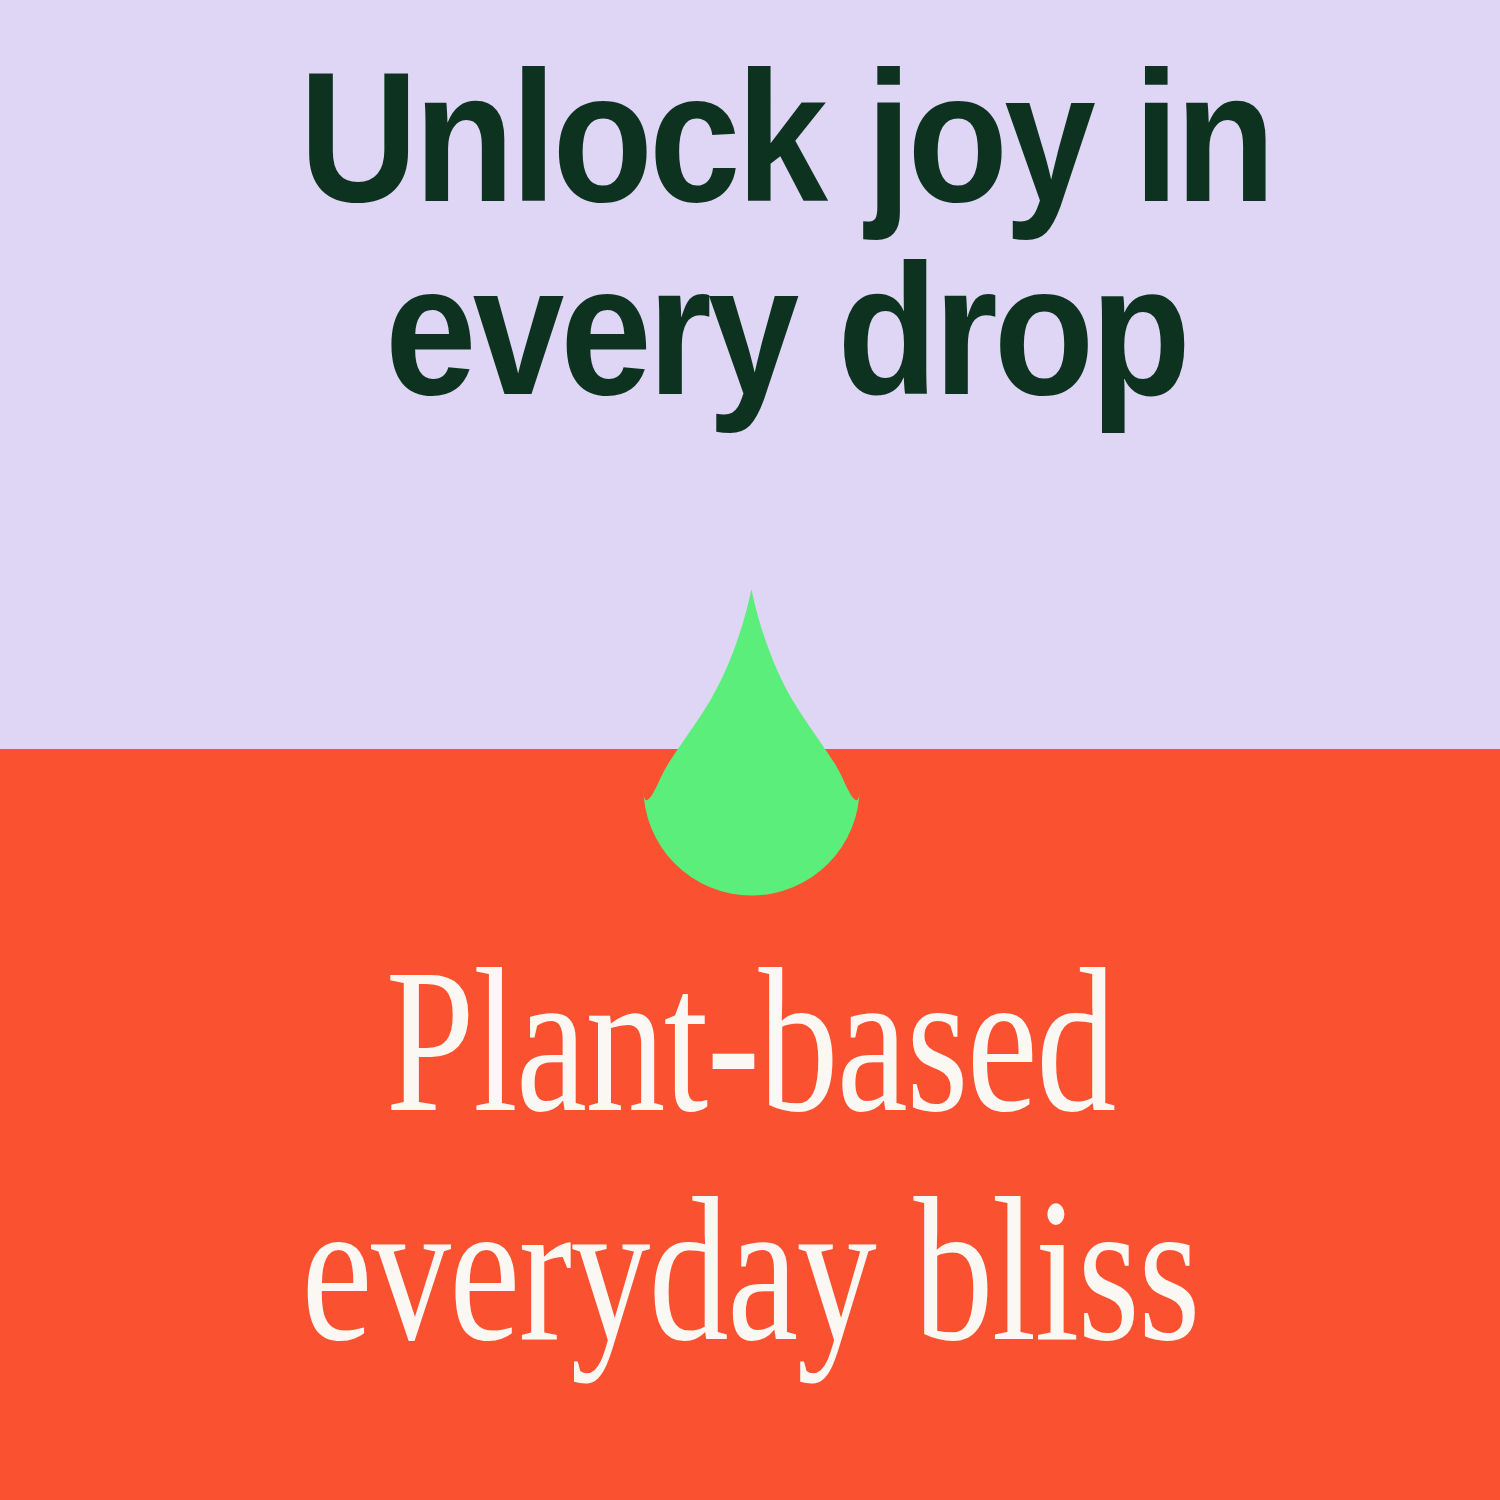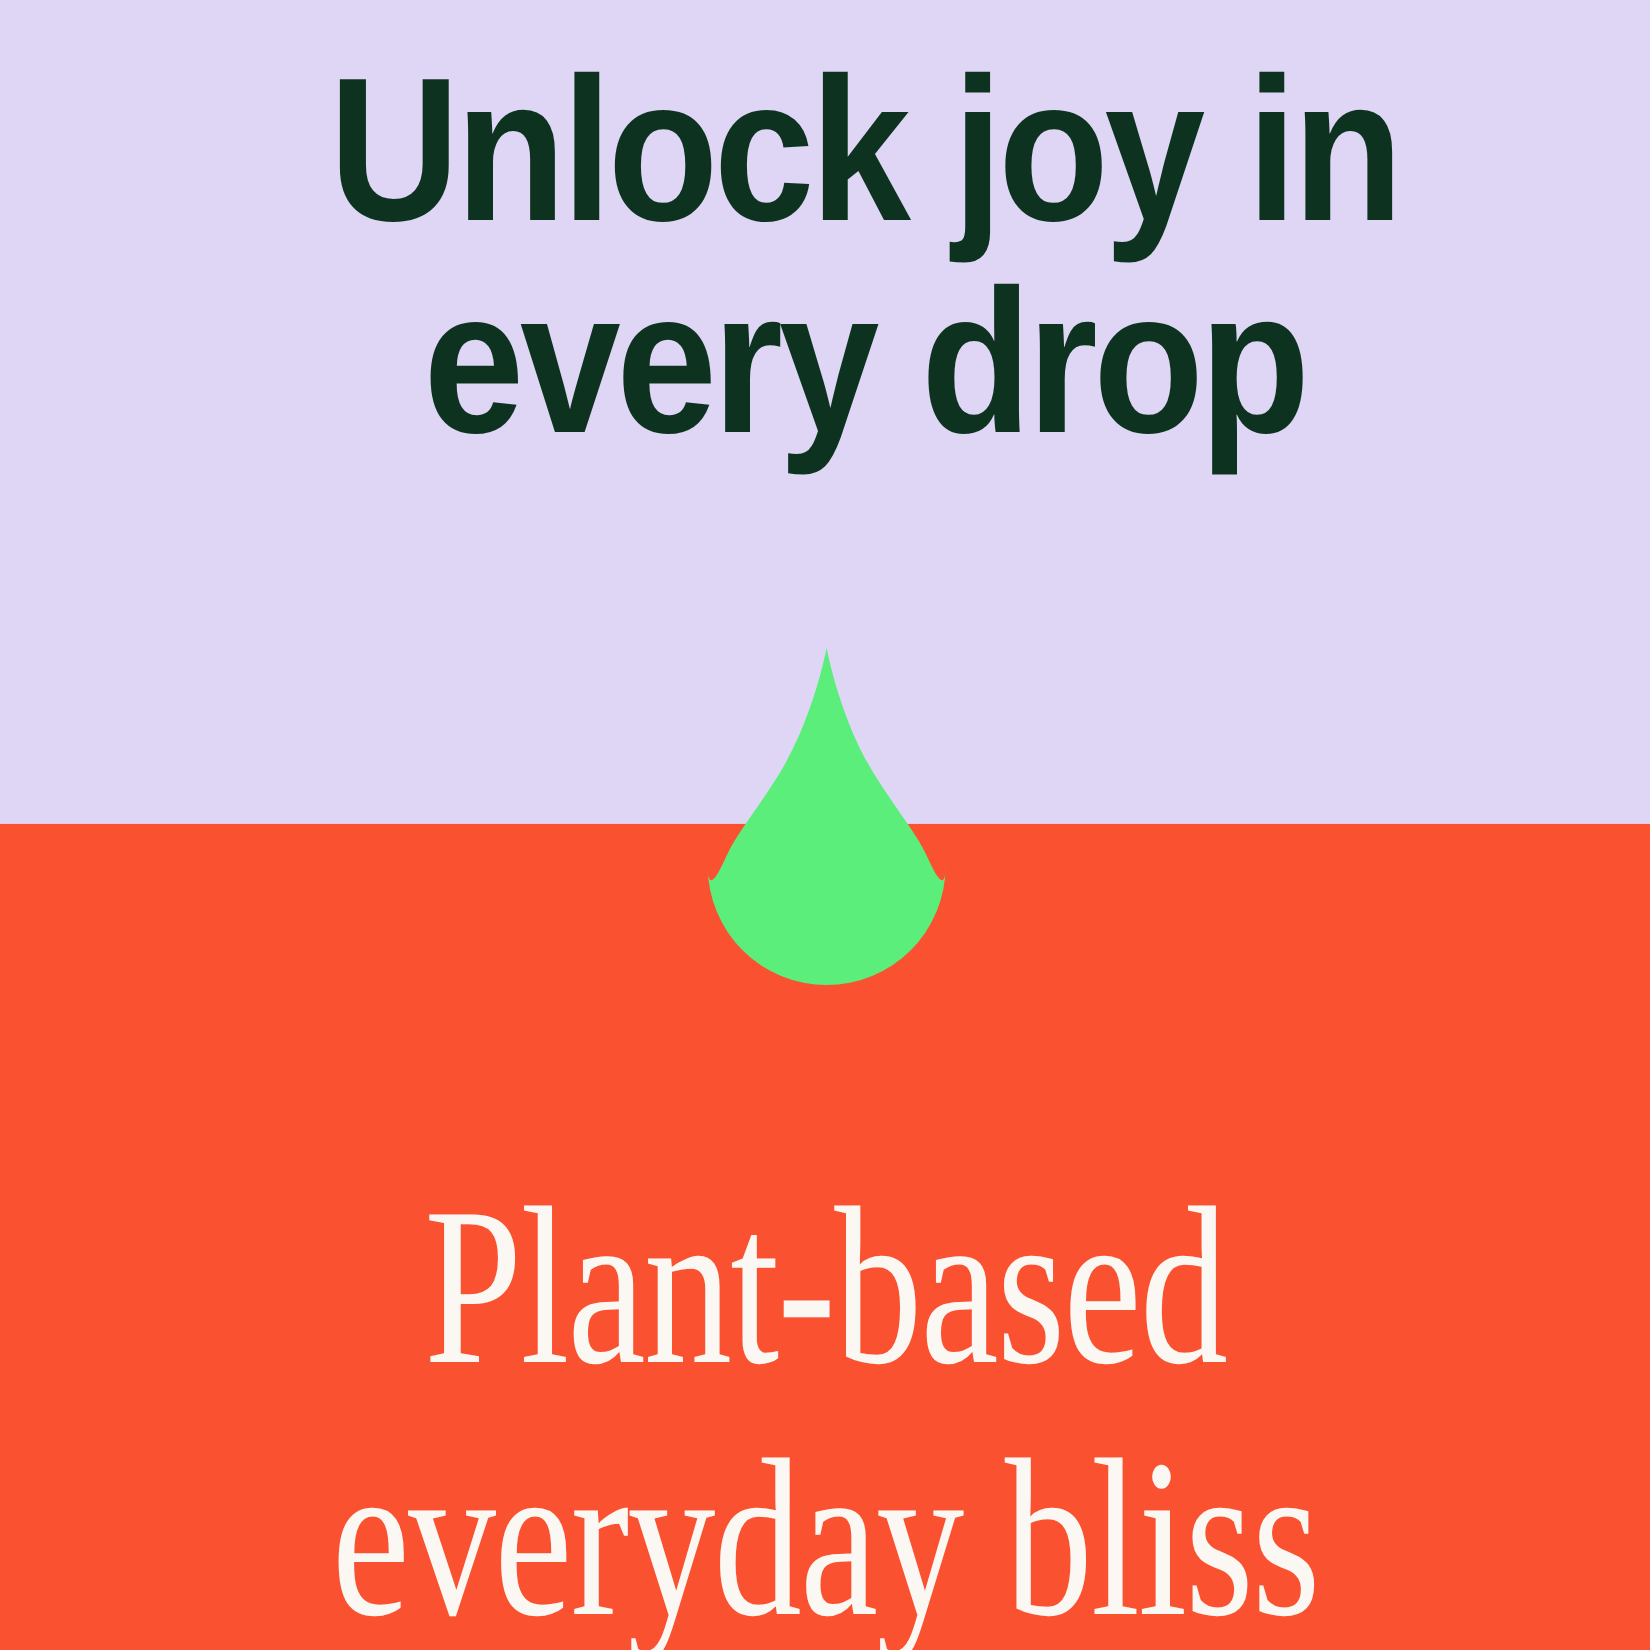--- a/index.html
+++ b/index.html
@@ -81,21 +81,21 @@
   
   #headline-bottom {
     position: absolute;
     top: 749px;
     left: 0;
     width: 100%;
     height: 751px;
     display: flex;
     flex-direction: column;
     align-items: center;
-    justify-content: flex-end;
+    justify-content: flex-start;
     padding-top: 192px;
     box-sizing: border-box;
     z-index: 3;
     pointer-events: none;
   }
   .subline {
     color: #FBF8F3;
     font-family: "Liberation Serif", "DejaVu Serif", serif;
     font-weight: 400;
     font-size: 205px;

